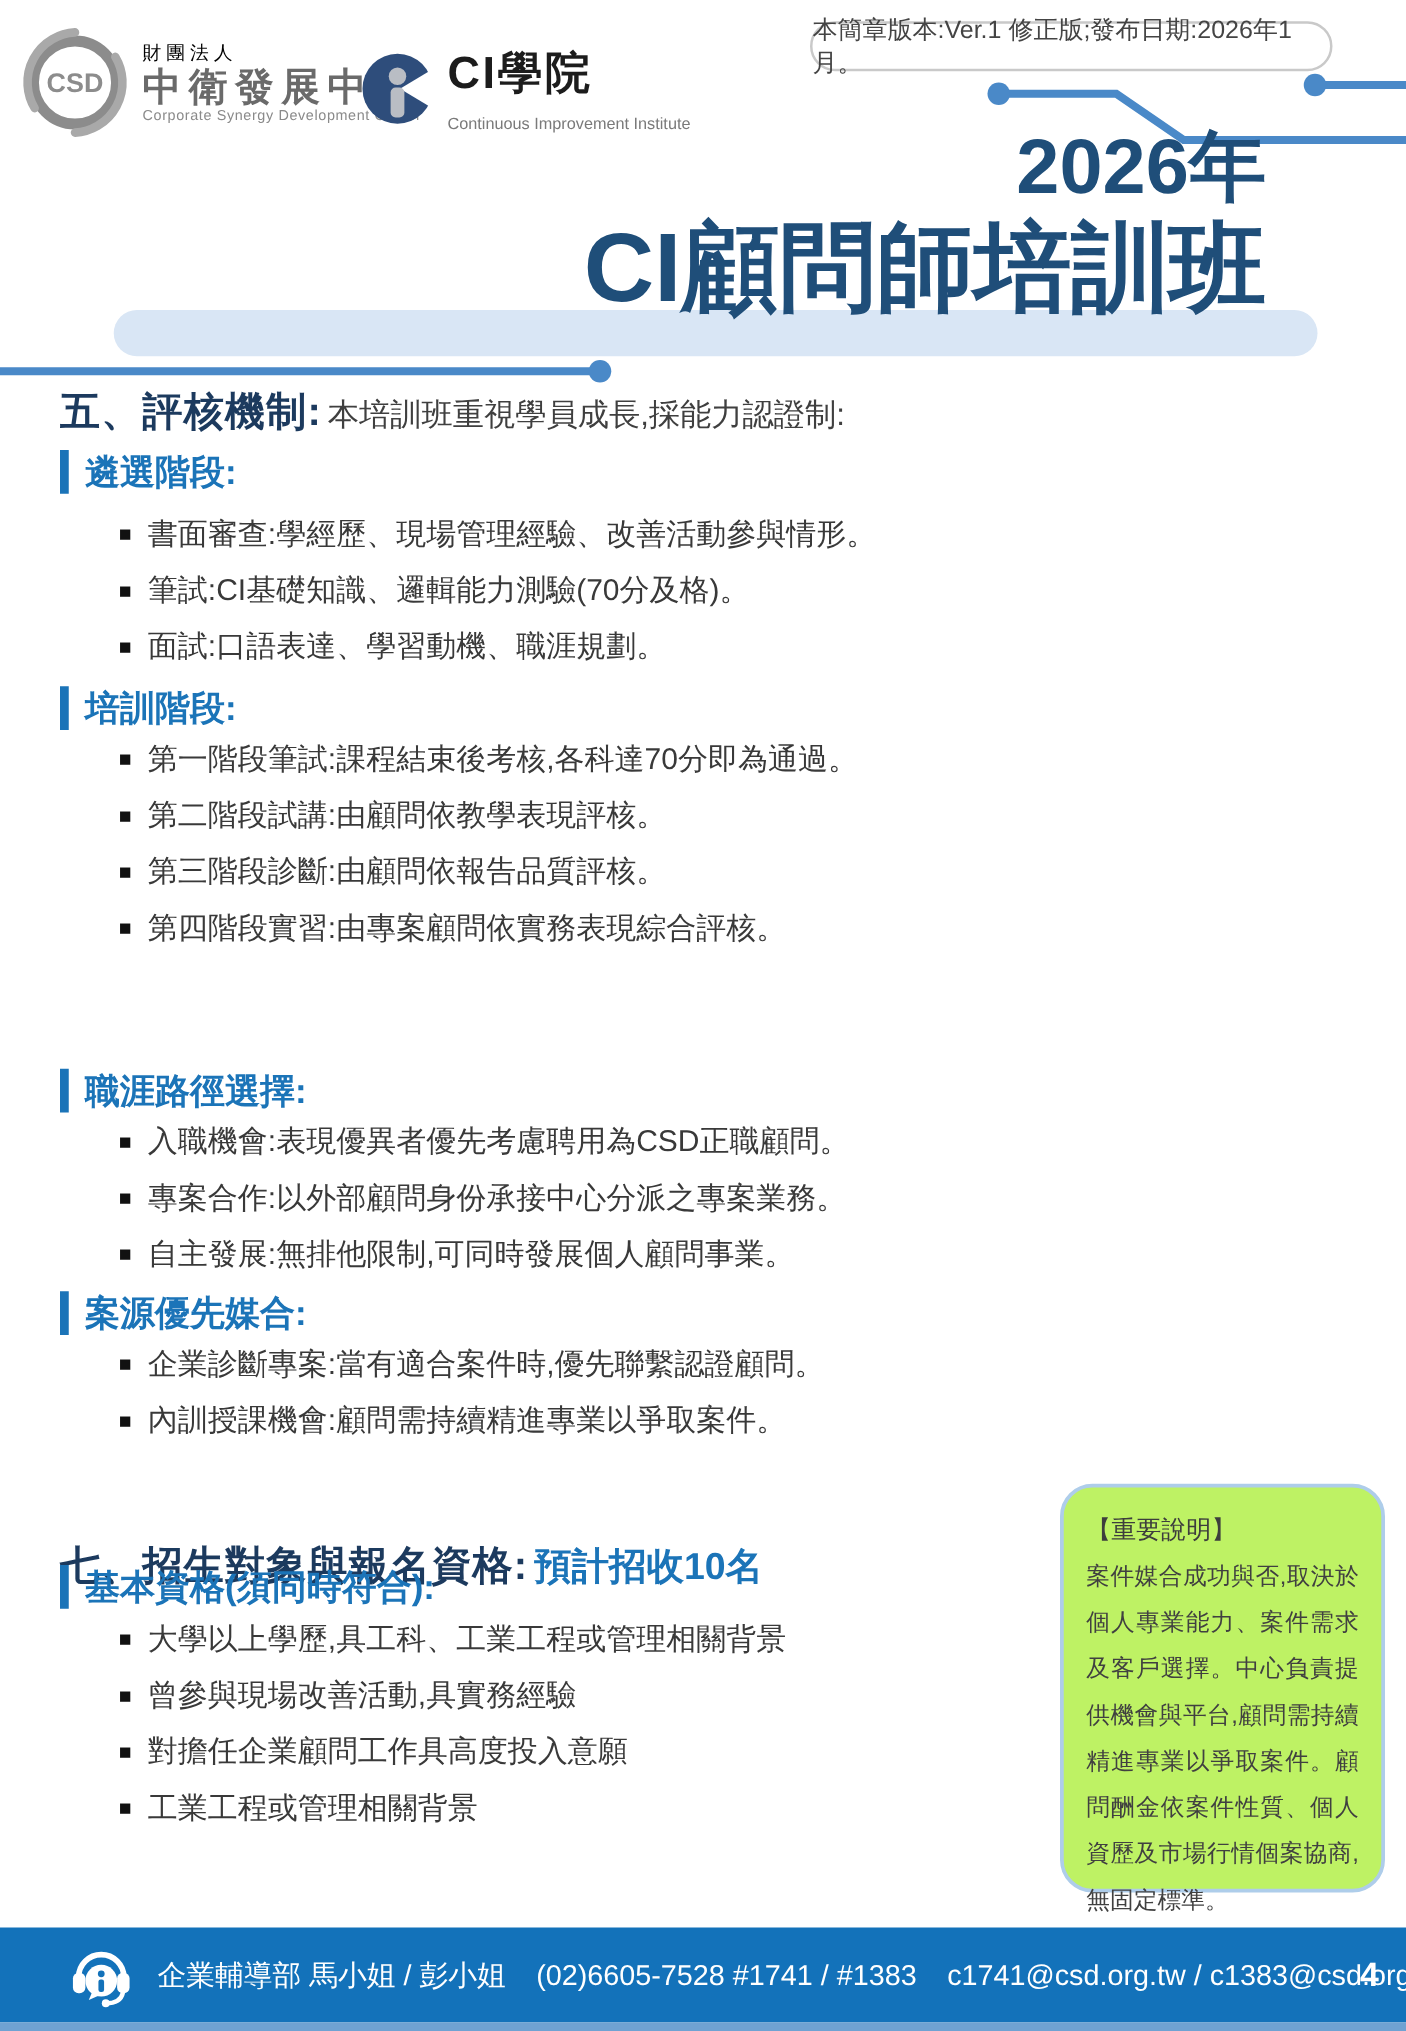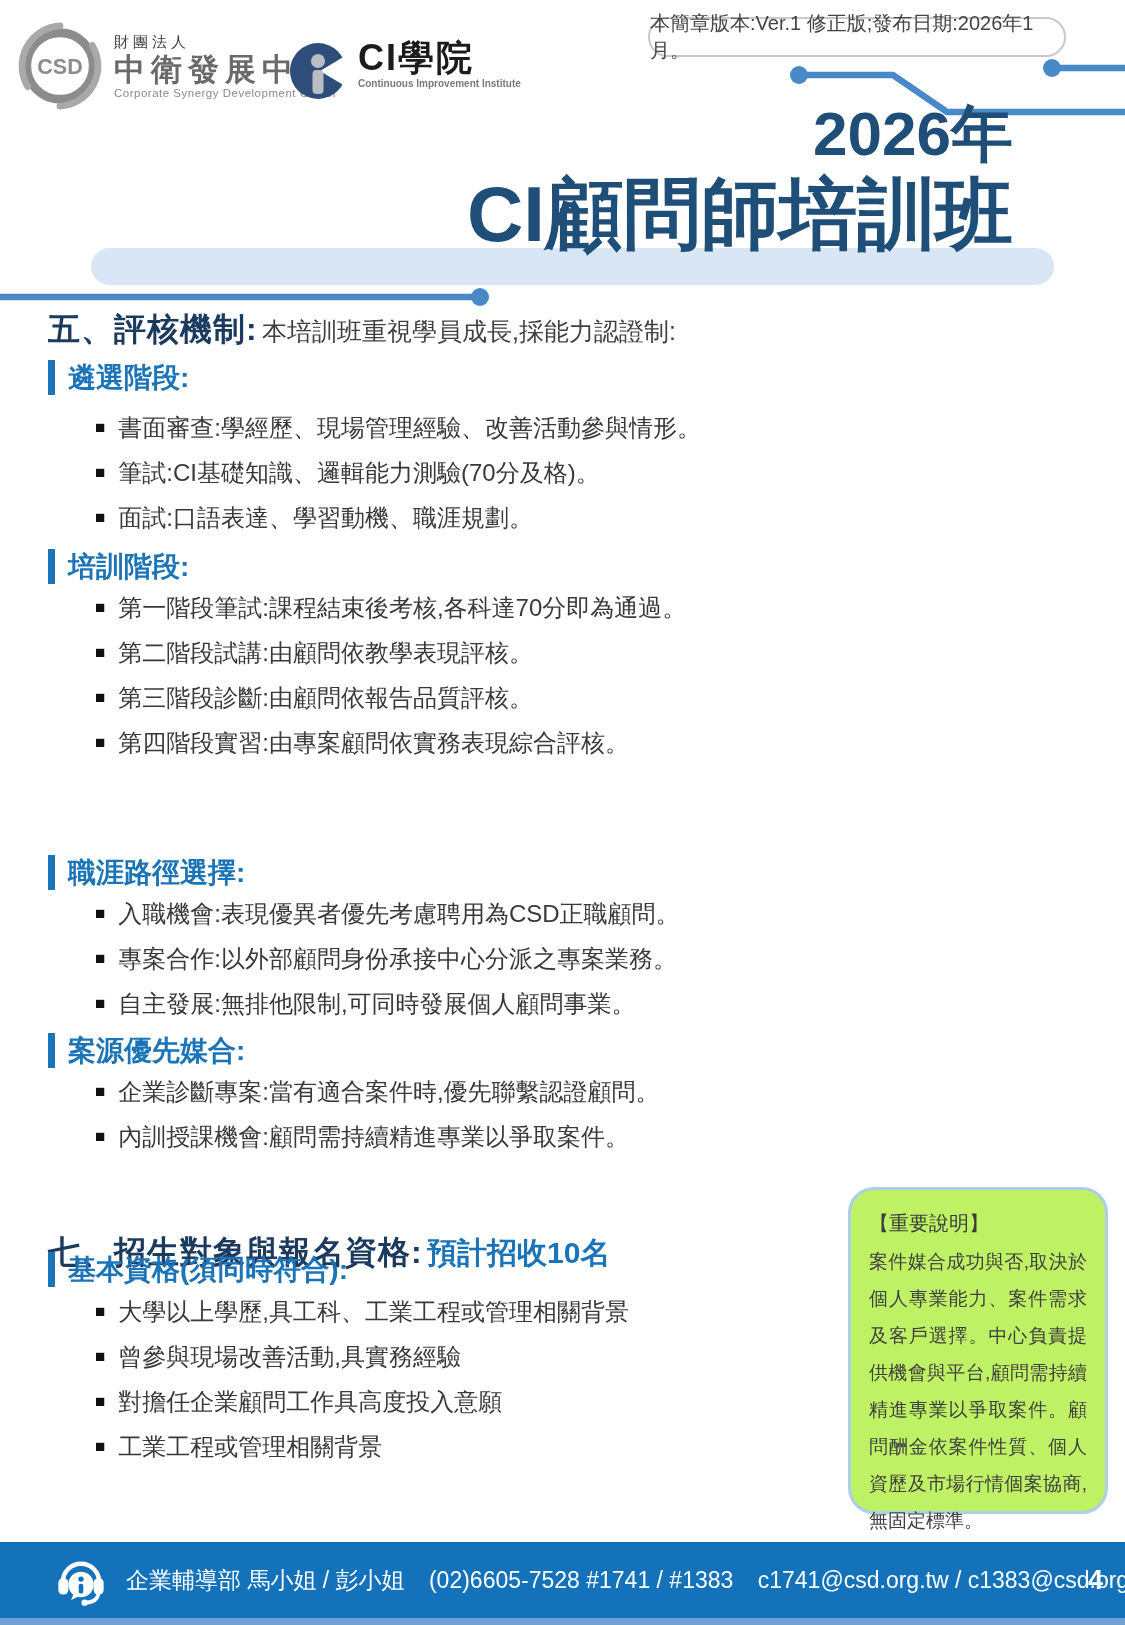--- a/index.html
+++ b/index.html
@@ -9,28 +9,28 @@
     background:#ffffff; color:#3a3a3a;
     width:1125px; height:1625px; position:relative; overflow:hidden;
   }
   .page { position:relative; width:1125px; height:1625px; background:#fff; }
 
   
   .header { position:absolute; top:0; left:0; width:1125px; height:120px; }
   .csd-logo { position:absolute; left:16px; top:22px; display:flex; align-items:center; }
   .csd-mark { width:88px; height:88px; }
   .csd-text { margin-left:10px; color:#6f6f6f; }
-  .csd-text .t1 { font-size:15px; letter-spacing:4px; color:#404040; }
+  .csd-text .t1 { font-size:15px; letter-spacing:4px; color:#000000; }
   .csd-text .t2 { font-size:31px; font-weight:bold; letter-spacing:6px; color:#6a6a6a; line-height:1.15; }
   .csd-text .t3 { font-size:11.5px; color:#8a8a8a; letter-spacing:0.5px; }
   .ci-logo { position:absolute; left:288px; top:40px; display:flex; align-items:flex-start; }
   .ci-mark { width:62px; height:62px; }
   .ci-text { margin-left:8px; }
   .ci-text .t1 { font-size:36px; font-weight:bold; color:#1c1c1c; letter-spacing:2px; line-height:1.0; }
-  .ci-text .t2 { font-size:10px; color:#7a7a7a; margin-top:2px;font-weight:bold; }
+  .ci-text .t2 { font-size:13px; color:#7a7a7a; margin-top:15px; }
   .version-pill {
     position:absolute; left:648px; top:17px; width:418px; height:40px;
     border:2px solid #c9c9c9; border-radius:20px;
     display:flex; align-items:center; justify-content:center;
     font-size:20px; color:#444;
   }
 
   
   .decor-svg { position:absolute; left:0; top:0; width:1125px; height:1625px; pointer-events:none; }
 

